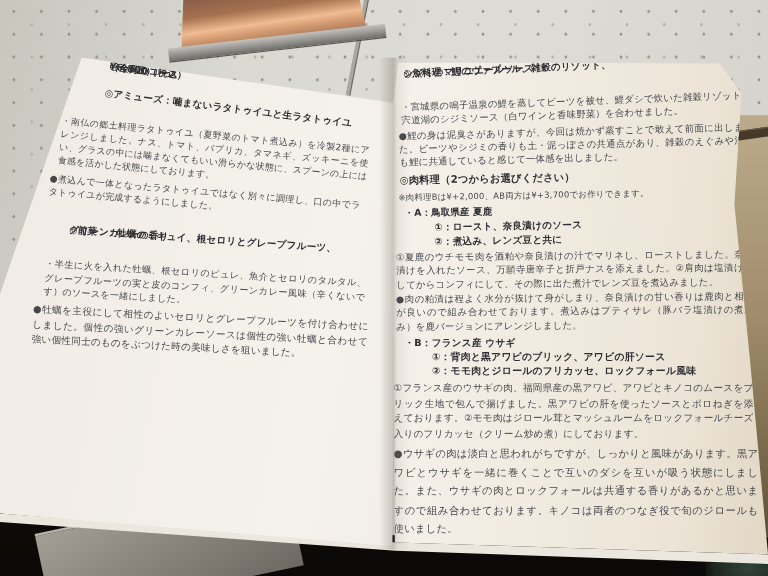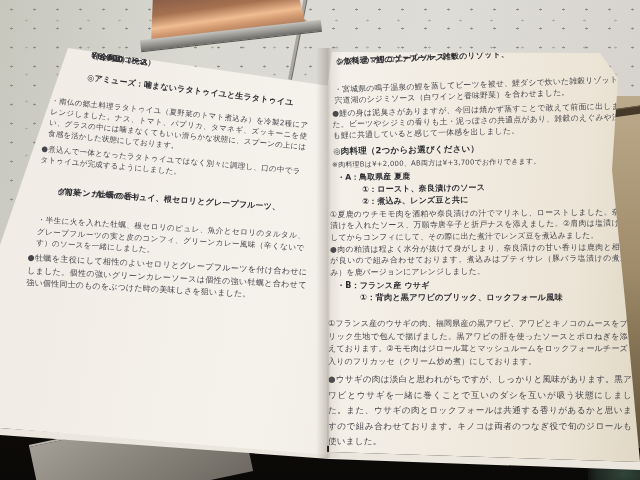--- a/index.html
+++ b/index.html
@@ -159,19 +159,20 @@
     <div class="blk hd me-head">◎肉料理（2つからお選びください）</div>
     <div class="blk me-price">※肉料理Bは¥+2,000、AB両方は¥+3,700でお作りできます。</div>
 
     <div class="blk hd oa-name">・A：鳥取県産 夏鹿</div>
     <div class="blk hd oa-i1">①：ロースト、奈良漬けのソース</div>
     <div class="blk hd oa-i2">②：煮込み、レンズ豆と共に</div>
     <div class="blk oa-desc">①夏鹿のウチモモ肉を酒粕や奈良漬けの汁でマリネし、ローストしました。奈良漬けを入れたソース、万願寺唐辛子と折戸ナスを添えました。②肩肉は塩漬けにしてからコンフィにして、その際に出た煮汁でレンズ豆を煮込みました。</div>
     <div class="blk oa-note">●肉の粕漬は程よく水分が抜けて身がしまり、奈良漬けの甘い香りは鹿肉と相性が良いので組み合わせております。煮込みはプティサレ（豚バラ塩漬けの煮込み）を鹿バージョンにアレンジしました。</div>
 
     <div class="blk hd ob-name">・B：フランス産 ウサギ</div>
-    <div class="blk hd ob-i1">①：背肉と黒アワビのブリック、ロックフォール風味</div>
+    <div class="blk hd ob-i1">①：背肉と黒アワビのブリック、アワビの肝ソース</div>
+    <div class="blk hd ob-i2">②：モモ肉とジロールのフリカッセ、ロックフォール風味</div>
     <div class="blk ob-desc">①フランス産のウサギの肉、福岡県産の黒アワビ、アワビとキノコのムースをブリック生地で包んで揚げました。黒アワビの肝を使ったソースとポロねぎを添えております。②モモ肉はジロール茸とマッシュルームをロックフォールチーズ入りのフリカッセ（クリーム炒め煮）にしております。</div>
     <div class="blk ob-note">●ウサギの肉は淡白と思われがちですが、しっかりと風味があります。黒アワビとウサギを一緒に巻くことで互いのダシを互いが吸う状態にしました。また、ウサギの肉とロックフォールは共通する香りがあるかと思いますので組み合わせております。キノコは両者のつなぎ役で旬のジロールも使いました。</div>
   </div>
 
   <div class="fold-shadow"></div>
 </div>
 
 </body></html>

